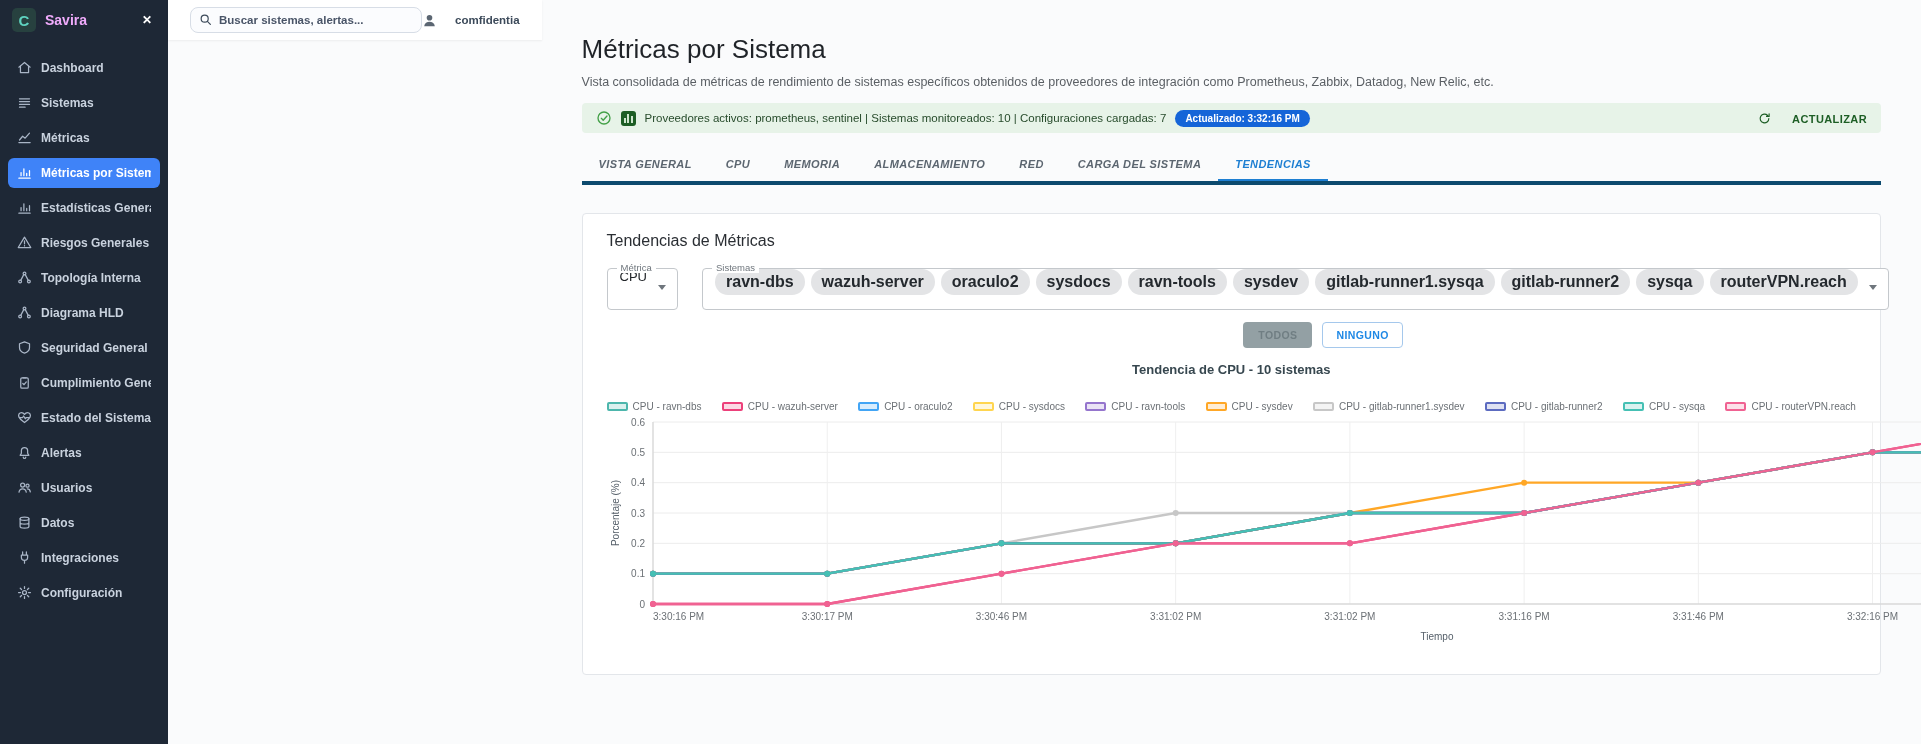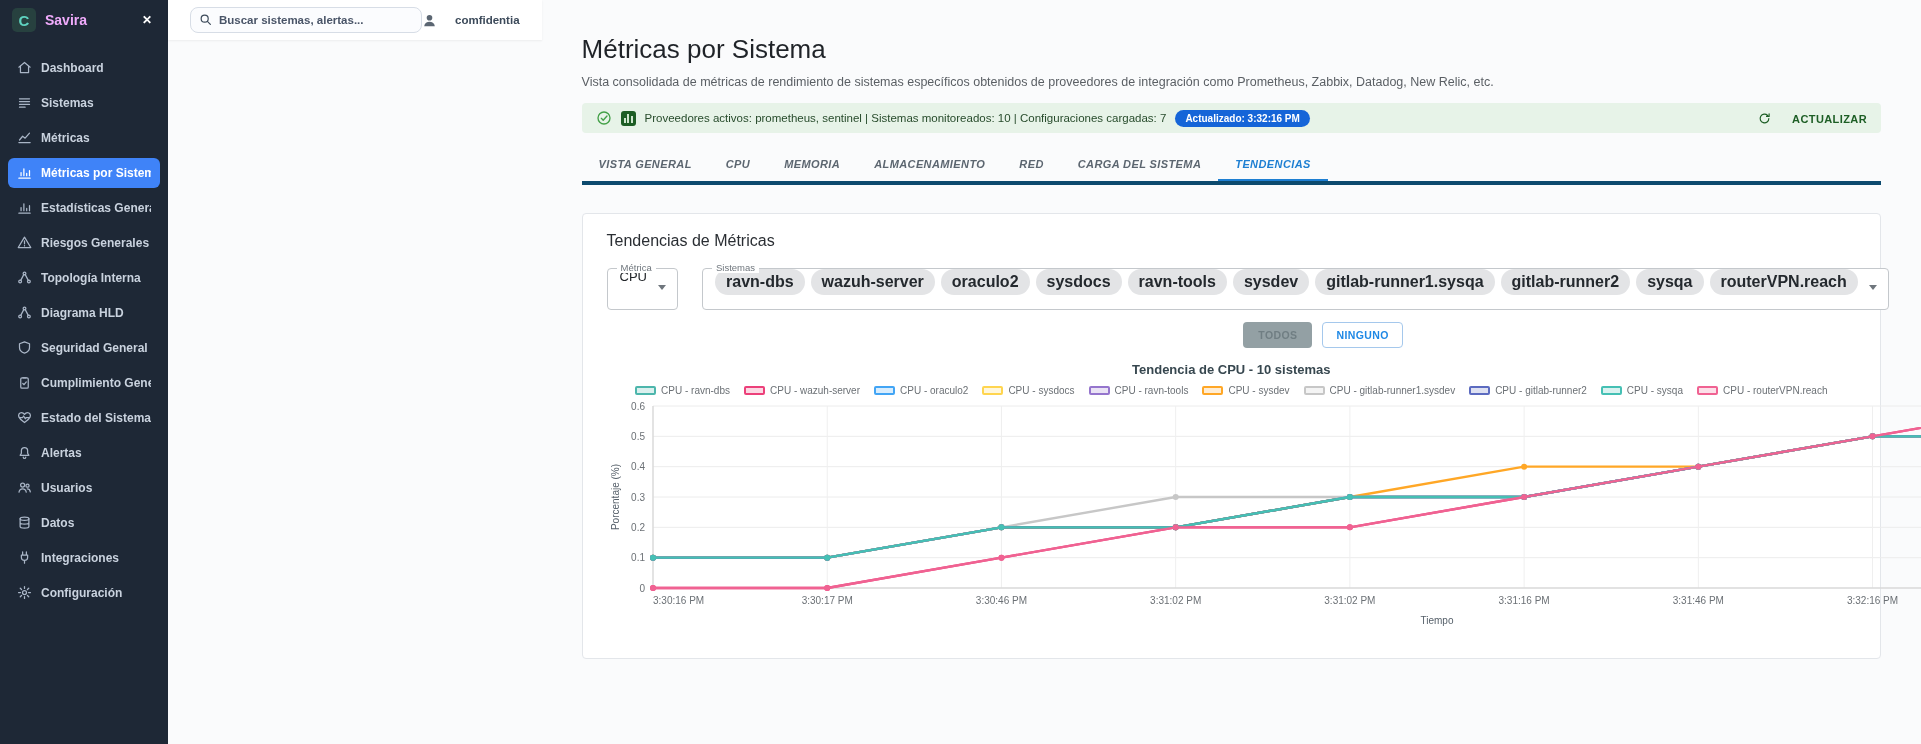--- a/index.html
+++ b/index.html
@@ -58,21 +58,21 @@
   .field-arrow { position:absolute; right:11px; top:16px; width:0; height:0; border-left:4.5px solid transparent; border-right:4.5px solid transparent; border-top:5px solid #6f767d; }
   .chips { display:flex; align-items:center; gap:6px; overflow:hidden; }
   .chip { background:#e3e4e6; border-radius:13px; padding:4px 11px; font-size:16px; font-weight:bold; color:#24292e; white-space:nowrap; }
   .btn-row { display:flex; gap:10px; margin-top:12px; margin-left:calc(50% + 12px); }
   .btn-todos { background:#93a0a4; color:#707e83; border:none; border-radius:4px; padding:6px 15px; font-size:10.5px; font-weight:bold; letter-spacing:.4px; font-family:"Liberation Sans",sans-serif; }
   .btn-ninguno { background:#fff; color:#1e88e5; border:1px solid #a5c8ec; border-radius:4px; padding:6px 13px; font-size:10.5px; font-weight:bold; letter-spacing:.4px; cursor:pointer; font-family:"Liberation Sans",sans-serif; }
 
   
   .chart-block { margin-top:14px; }
   .chart-title { text-align:center; font-size:13px; font-weight:bold; color:#37474f; }
-  .legend { display:flex; justify-content:center; flex-wrap:wrap; gap:4px 14px; margin-top:8px; }
+  .legend { display:flex; justify-content:space-between; flex-wrap:wrap; gap:4px 14px; margin-top:24px; }
   .legend-item { display:flex; align-items:center; gap:5px; font-size:10px; color:#6b7075; }
   .legend-box { width:21px; height:9px; border-radius:2px; border:2px solid; }
 </style>
 </head>
 <body>
 
 <aside class="sidebar">
   <div class="sidebar-header">
     <div class="logo-box">C</div>
     <div class="brand">Savira</div>

